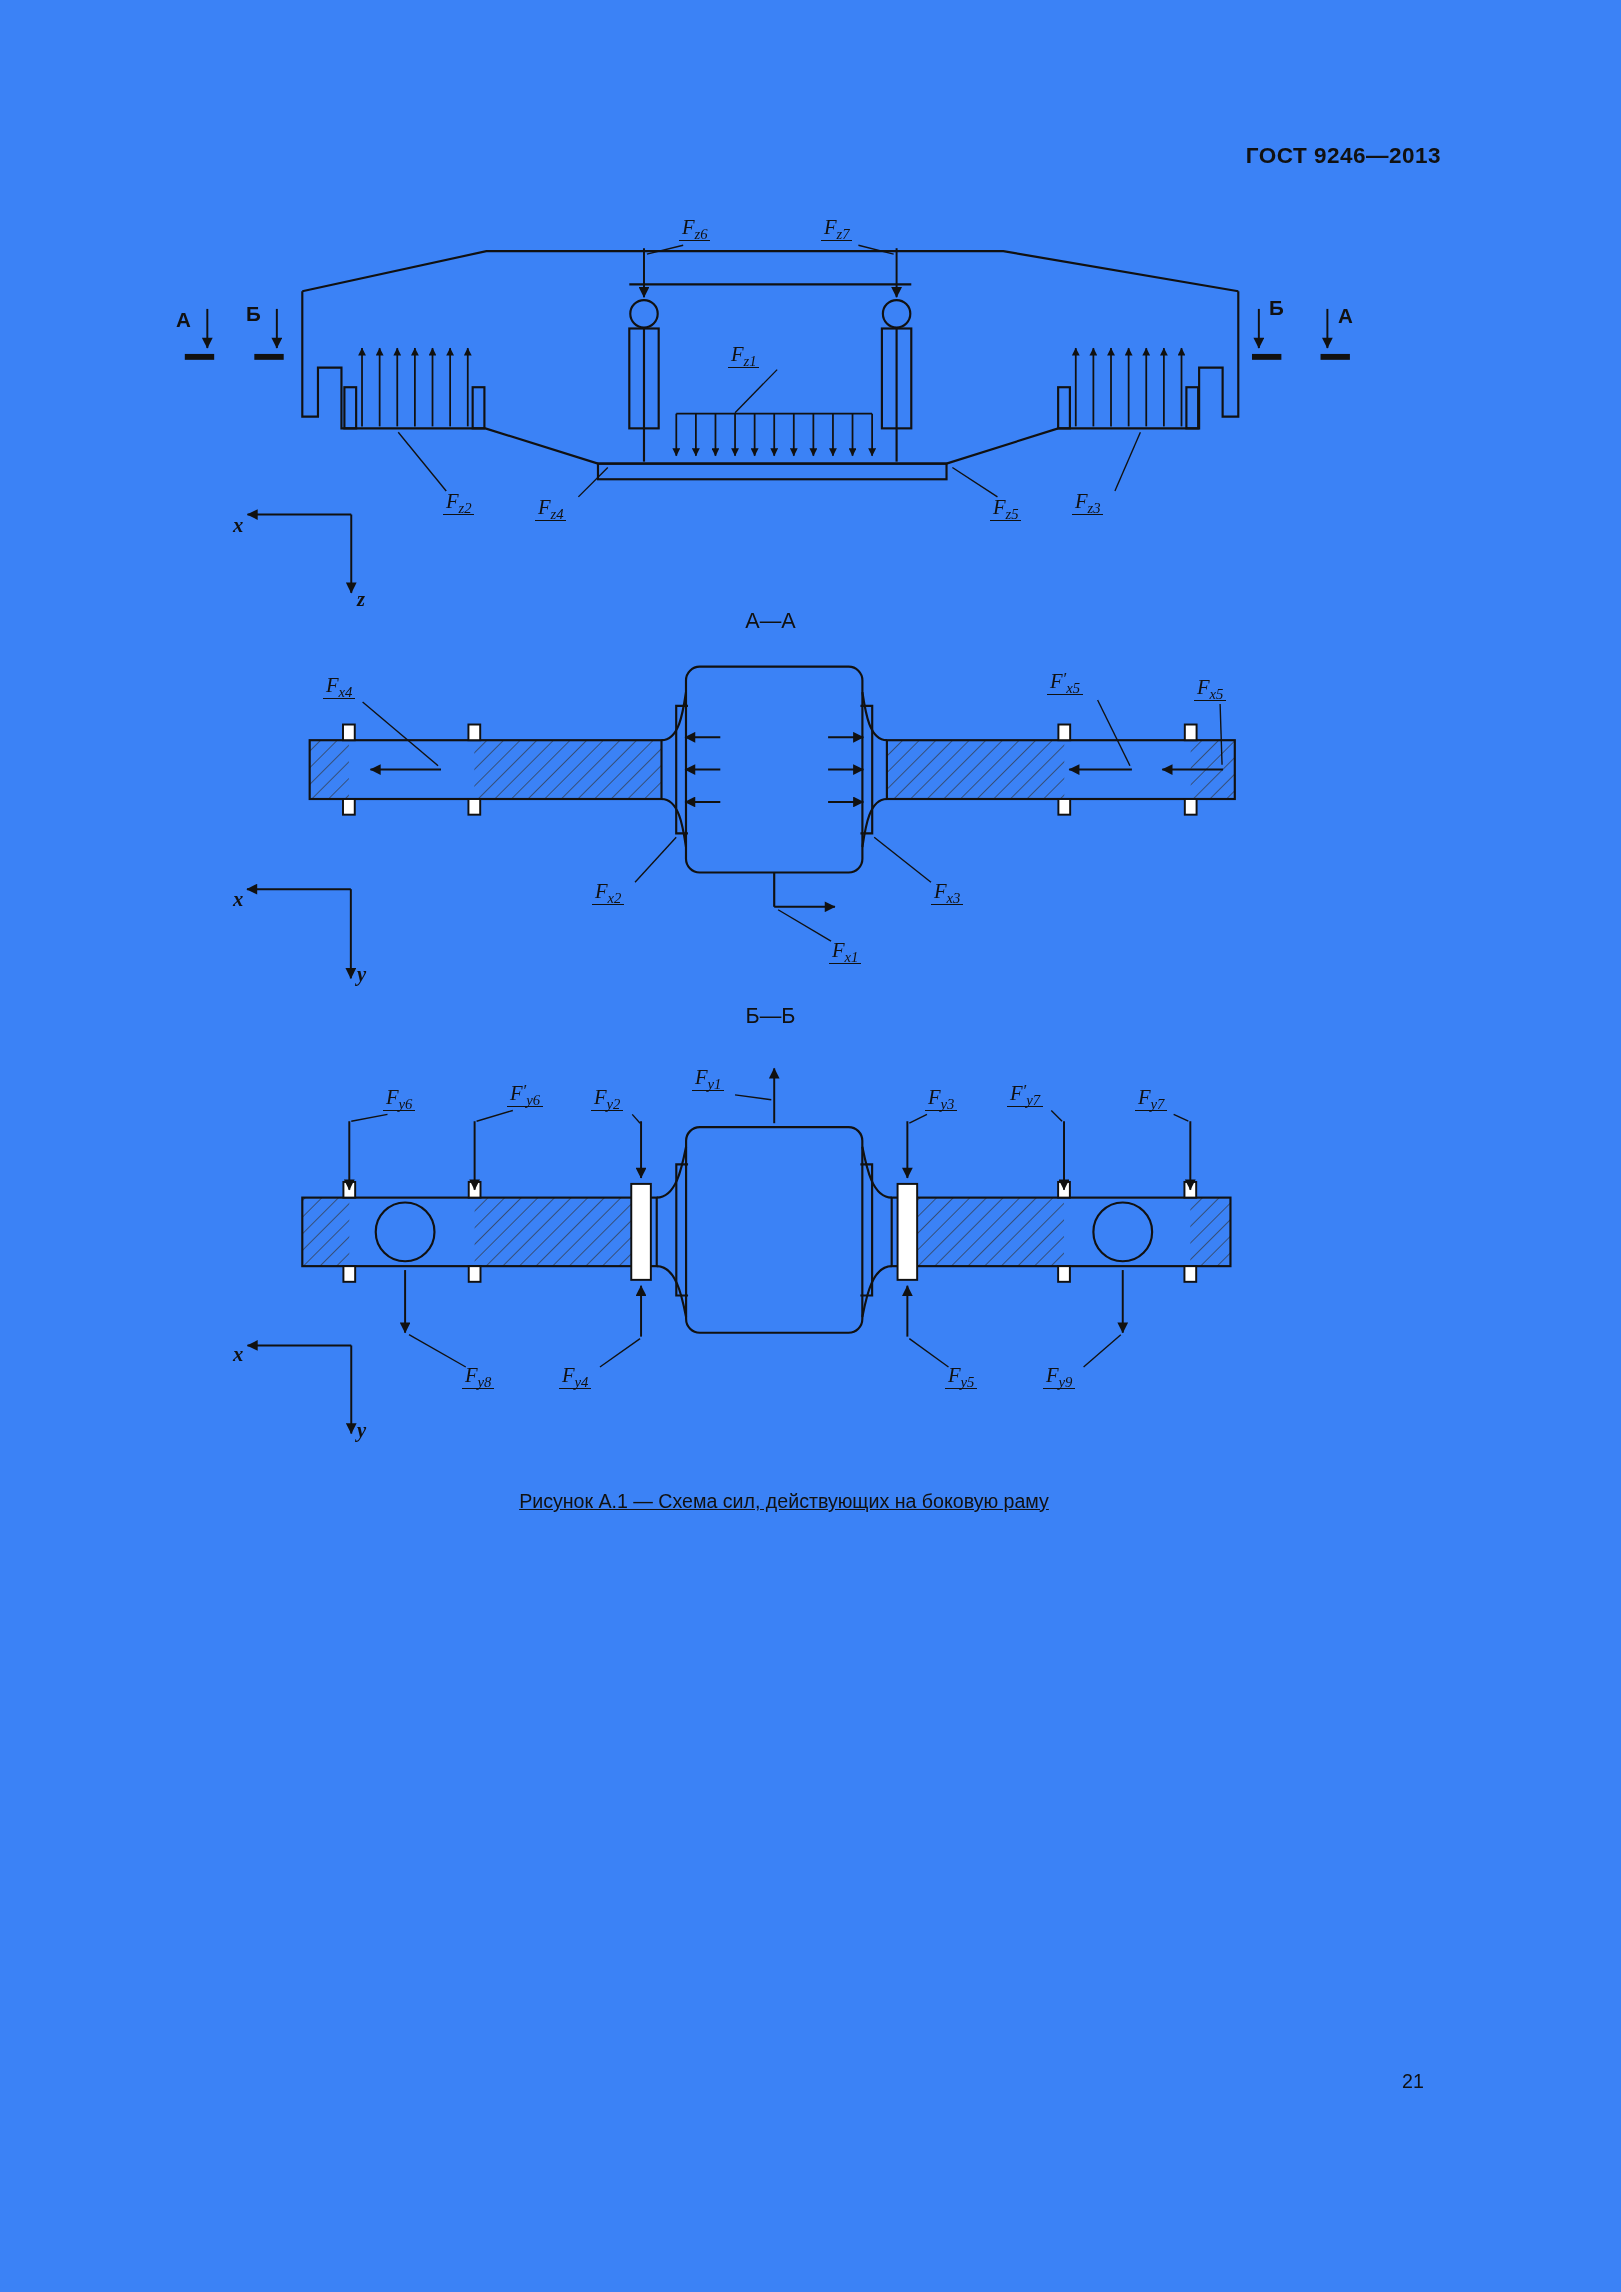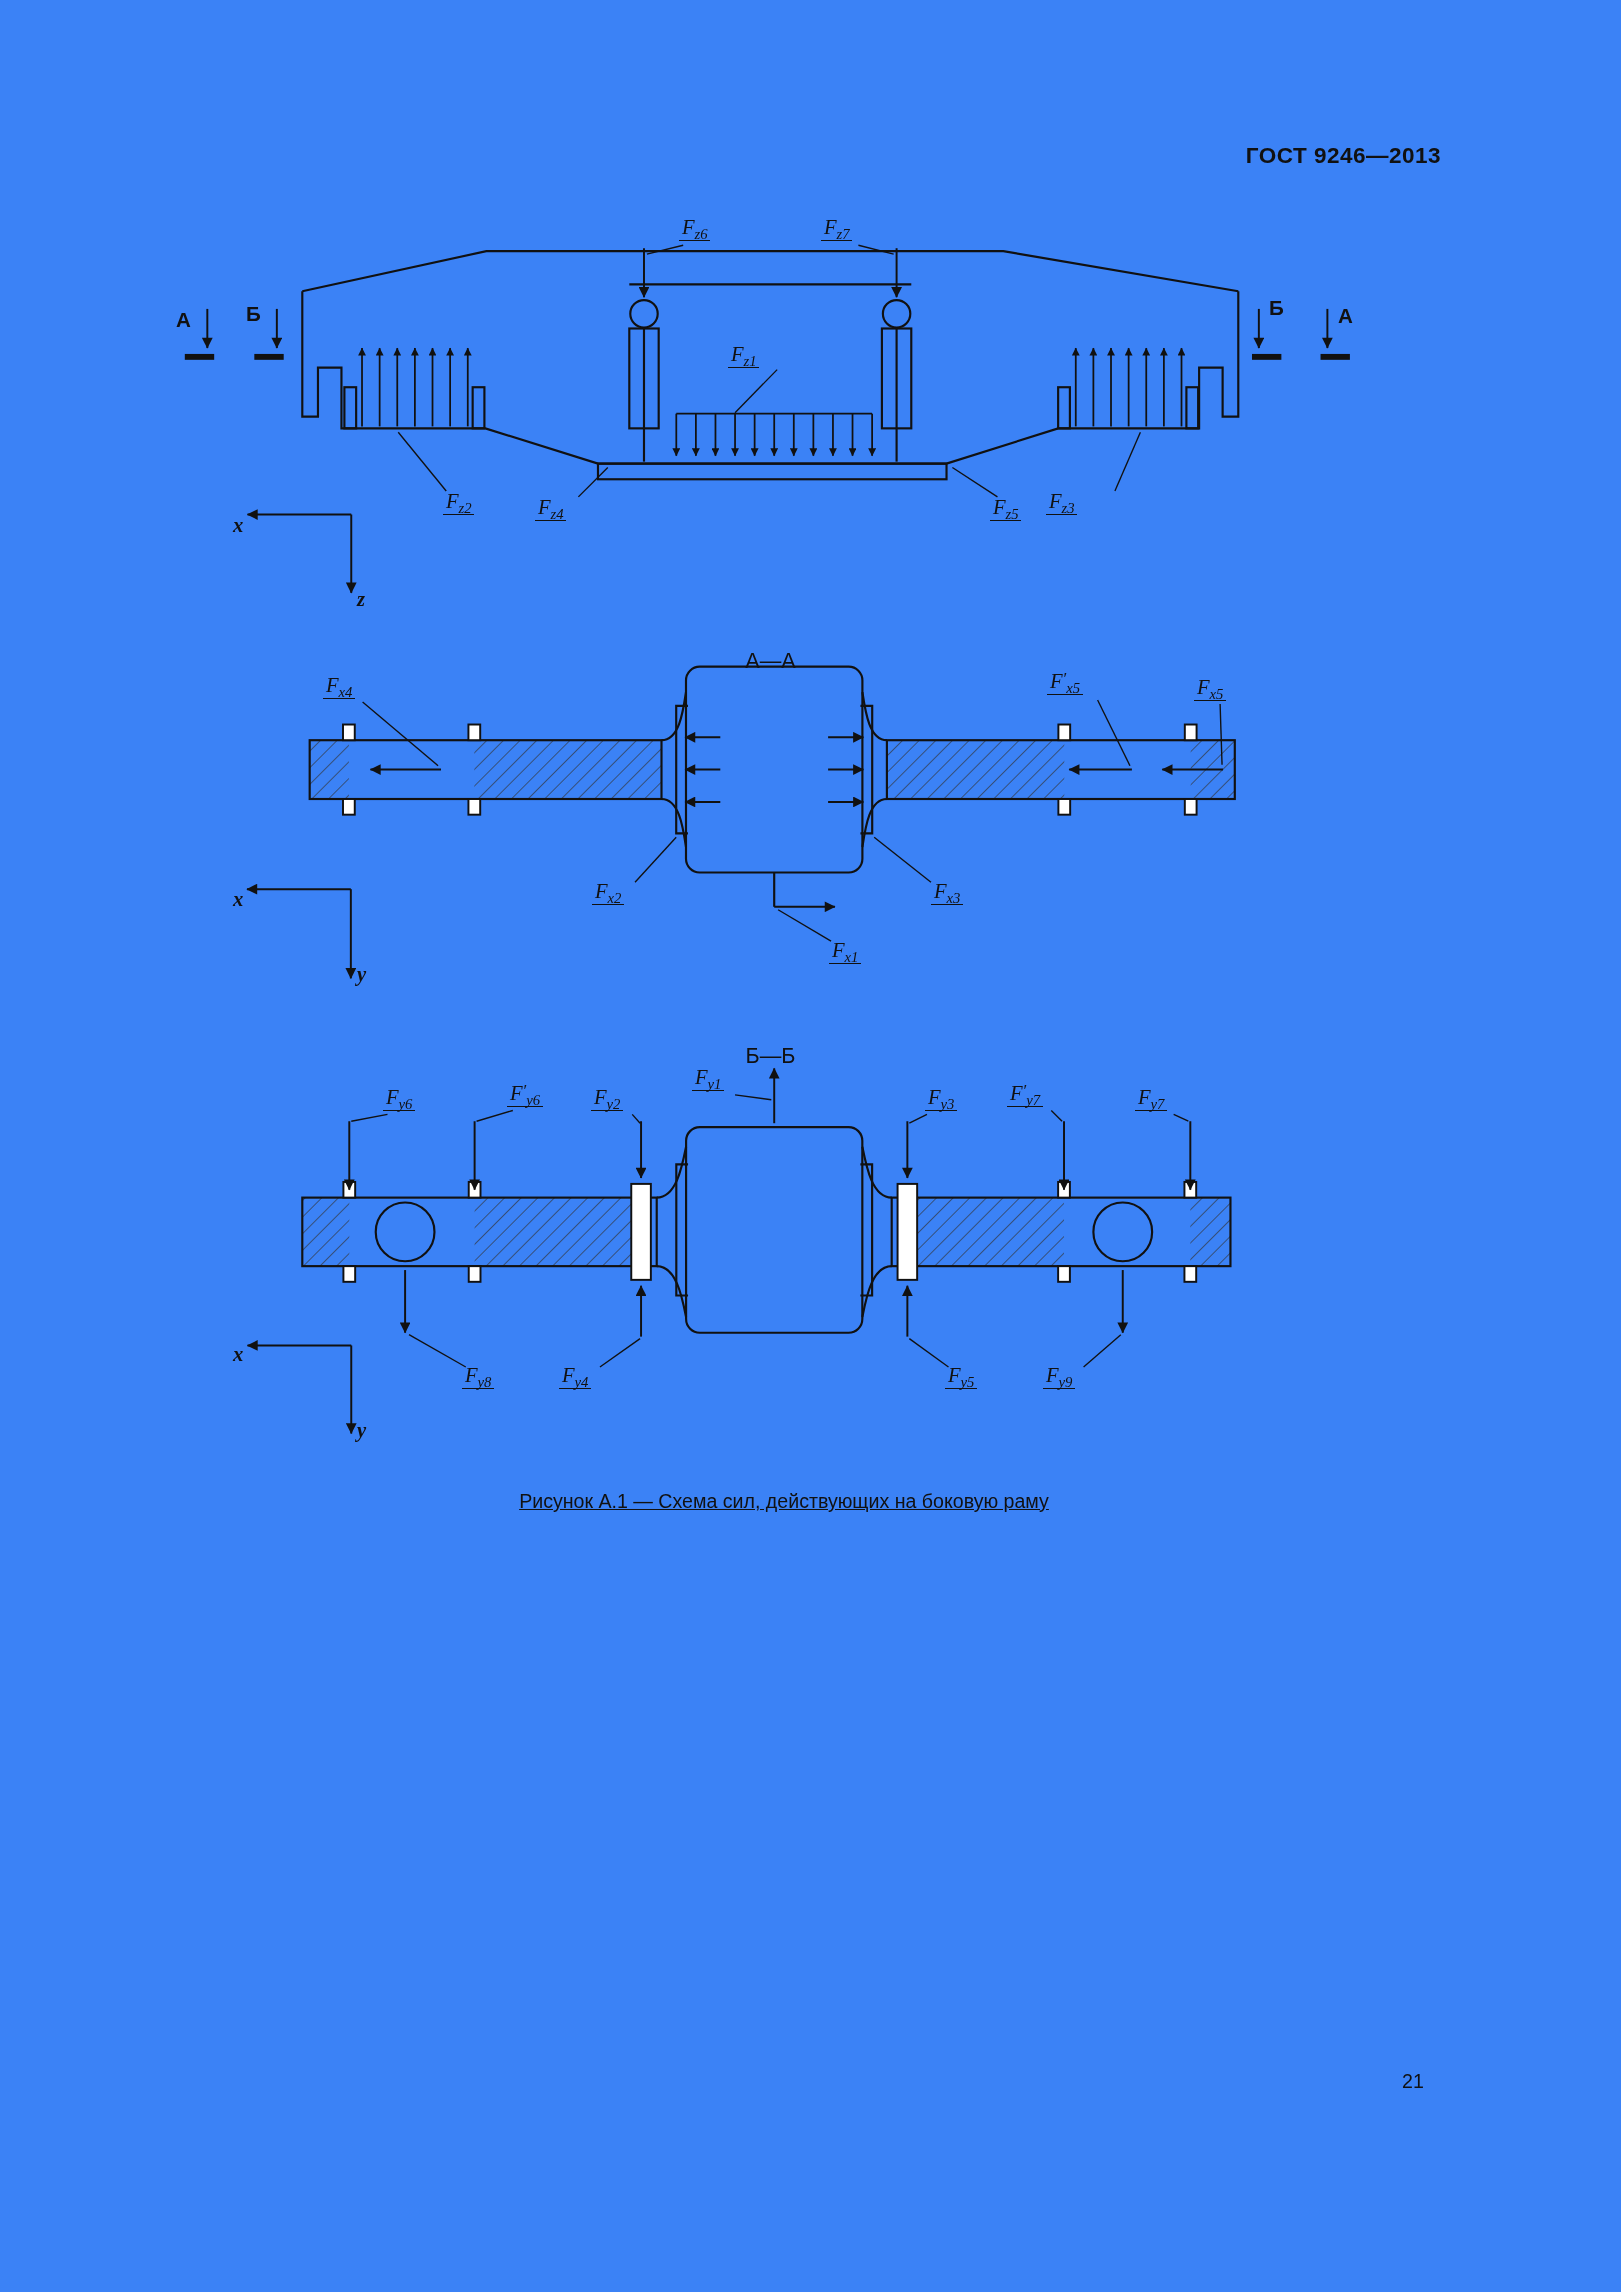--- a/index.html
+++ b/index.html
@@ -4,21 +4,21 @@
 <style>
   html,body{margin:0;padding:0;background:#e8e8e8;}
   .page{position:relative;width:1621px;height:2293px;background:#3b82f6;margin:0 auto;overflow:hidden;
         font-family:"Liberation Sans",sans-serif;color:#111;}
   svg.fig{position:absolute;}
   .hdr{position:absolute;top:143px;left:980px;width:461px;text-align:right;
        font:bold 22.5px "Liberation Sans",sans-serif;letter-spacing:0.5px;}
   .pagenum{position:absolute;top:2070px;left:1402px;font:19.6px "Liberation Sans",sans-serif;}
   .caption{position:absolute;top:1490px;left:294px;width:980px;text-align:center;
            font:19.6px "Liberation Sans",sans-serif;text-decoration:underline;}
-  .sect-title{position:absolute;width:137px;text-align:center;font:21.6px "Liberation Sans",sans-serif;margin-top:40px;}
+  .sect-title{position:absolute;width:137px;text-align:center;font:21.6px "Liberation Sans",sans-serif;}
   .flabel{position:absolute;font:italic 20.6px "Liberation Serif",serif;
           border-bottom:1.6px solid #111;padding:0 2.9px 1px 2.9px;line-height:1.1;white-space:nowrap;}
   .flabel sub{font-size:14.7px;font-style:italic;line-height:0;}
   .flabel .pr{font-size:16.7px;vertical-align:3.9px;}
   .slabel{position:absolute;font:20.6px "Liberation Sans",sans-serif;font-weight:600;}
   .alabel{position:absolute;font:italic 700 20.6px "Liberation Serif",serif;}
 </style>
 </head>
 <body>
 
@@ -287,21 +287,21 @@
   <span class="alabel" style="left:357px;top:963px;">y</span>
   <span class="alabel" style="left:233px;top:1343px;">x</span>
   <span class="alabel" style="left:357px;top:1419px;">y</span>
 
   <span class="flabel" style="left:679px;top:216px;"><i>F</i><sub>z6</sub></span>
   <span class="flabel" style="left:821px;top:216px;"><i>F</i><sub>z7</sub></span>
   <span class="flabel" style="left:728px;top:343px;"><i>F</i><sub>z1</sub></span>
   <span class="flabel" style="left:443px;top:490px;"><i>F</i><sub>z2</sub></span>
   <span class="flabel" style="left:535px;top:496px;"><i>F</i><sub>z4</sub></span>
   <span class="flabel" style="left:990px;top:496px;"><i>F</i><sub>z5</sub></span>
-  <span class="flabel" style="left:1046px;top:490px;"><i>F</i><sub>z3</sub></span>
+  <span class="flabel" style="left:1072px;top:490px;"><i>F</i><sub>z3</sub></span>
 
   <span class="flabel" style="left:323px;top:674px;"><i>F</i><sub>x4</sub></span>
   <span class="flabel" style="left:1047px;top:670px;"><i>F</i><span class="pr">′</span><sub>x5</sub></span>
   <span class="flabel" style="left:1194px;top:676px;"><i>F</i><sub>x5</sub></span>
   <span class="flabel" style="left:592px;top:880px;"><i>F</i><sub>x2</sub></span>
   <span class="flabel" style="left:931px;top:880px;"><i>F</i><sub>x3</sub></span>
   <span class="flabel" style="left:829px;top:939px;"><i>F</i><sub>x1</sub></span>
 
   <span class="flabel" style="left:383px;top:1086px;"><i>F</i><sub>y6</sub></span>
   <span class="flabel" style="left:507px;top:1082px;"><i>F</i><span class="pr">′</span><sub>y6</sub></span>

